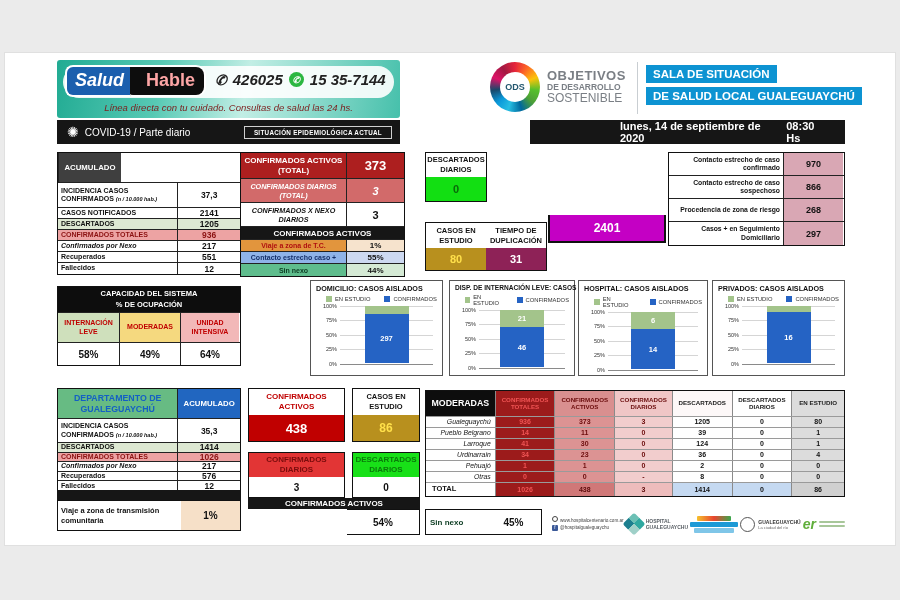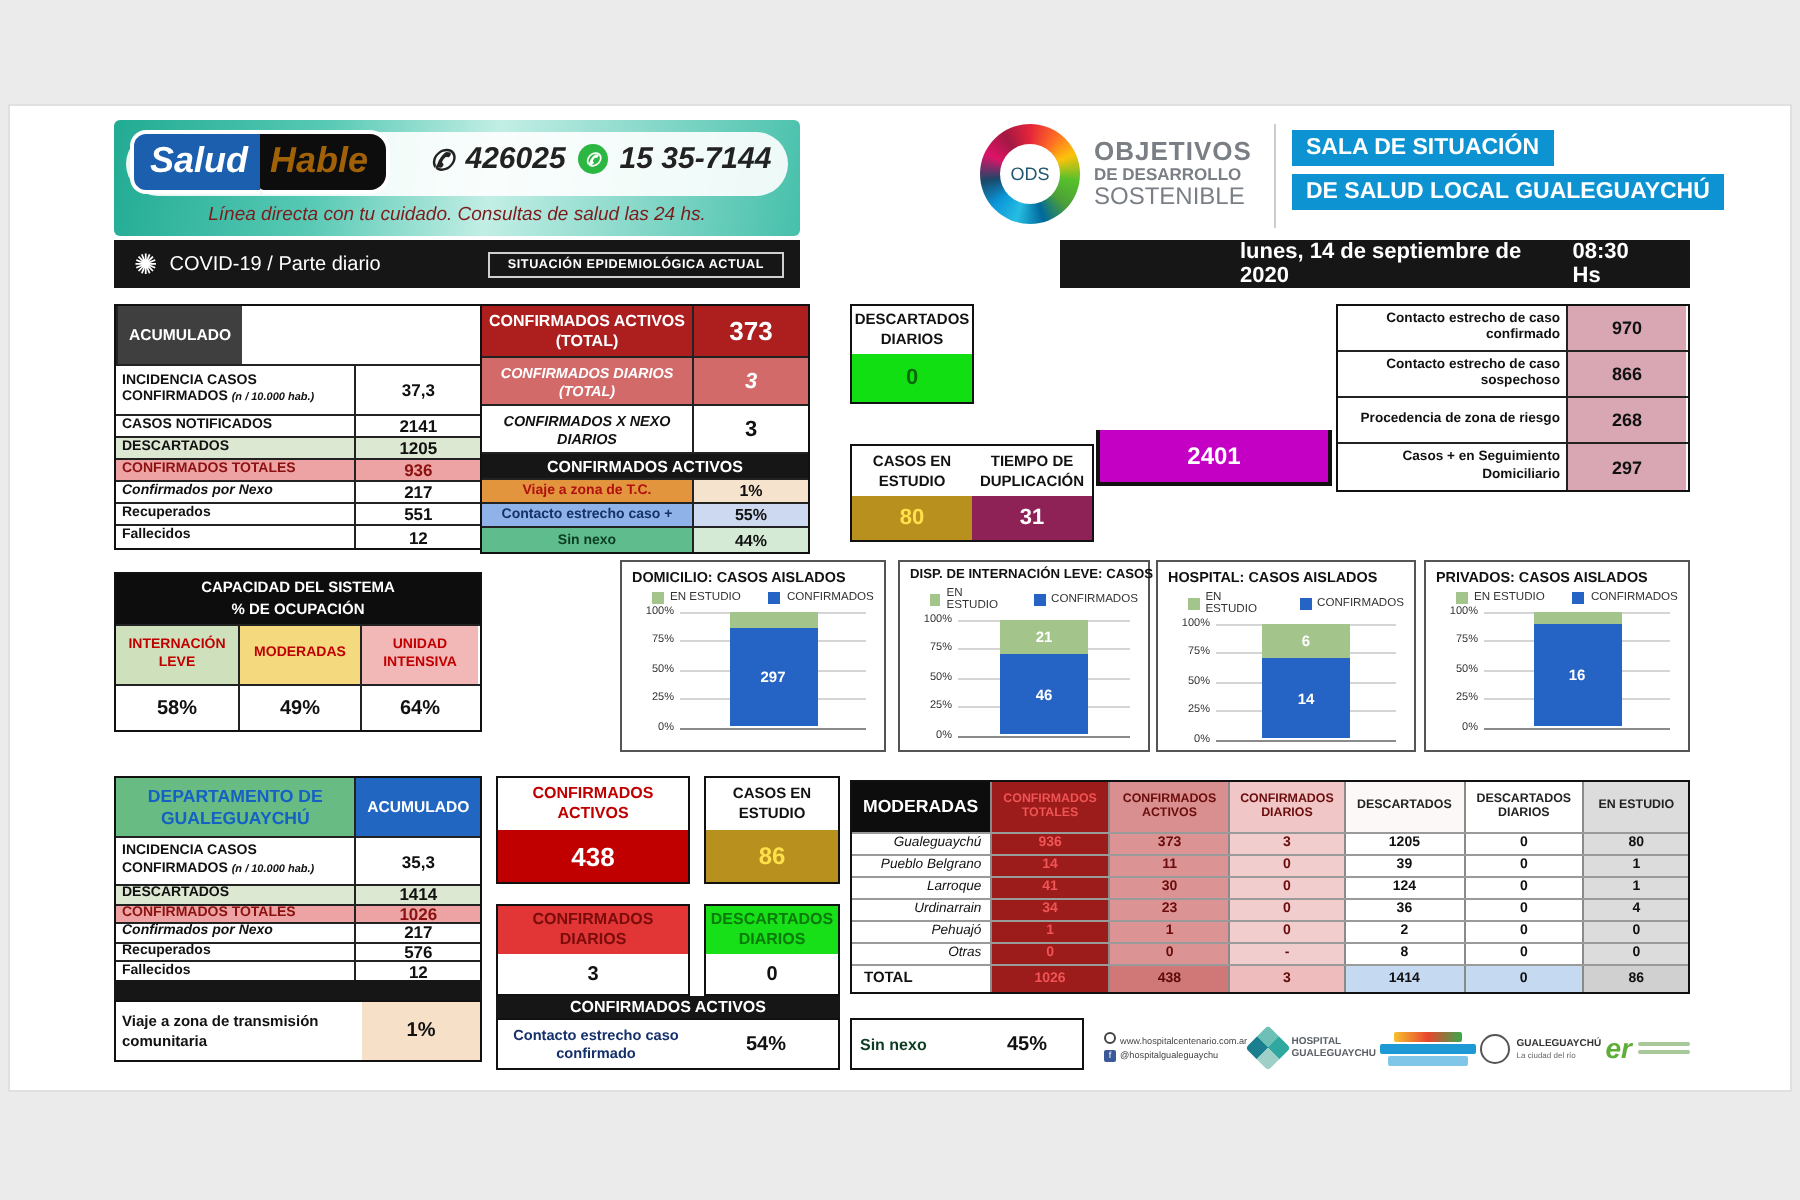--- a/index.html
+++ b/index.html
@@ -7,27 +7,27 @@
   body{background:#ebebeb;font-family:"Liberation Sans",sans-serif;position:relative;overflow:hidden;color:#111}
   .abs{position:absolute}
   #canvas{position:absolute;inset:0}
   .panel{background:#fff;border:1px solid #e0e0e0}
 
   
   .banner{background:linear-gradient(100deg,#21ab93 0%,#57c9b4 30%,#c2eee5 55%,#46c0ab 100%);border-radius:3px}
   .banner-pill{position:absolute;left:6px;top:6px;right:6px;height:32px;background:rgba(255,255,255,.9);border-radius:16px}
   .brand{position:absolute;left:8px;top:5px;display:flex;align-items:center}
   .brand-salud{background:#1b5fae;color:#fff;font-style:italic;font-weight:bold;font-size:18px;padding:3px 6px 4px 8px;border-radius:8px 0 0 8px;border:2px solid #fff;border-right:none}
-  .brand-hable{background:#0d0d0d;color:#a16207;font-style:italic;font-weight:bold;font-size:18px;padding:3px 9px 4px 5px;border-radius:0 10px 10px 3px;border:2px solid #fff;border-left:none}
+  .brand-hable{background:#0d0d0d;color:#fca5a5;font-weight:bold;font-size:18px;padding:3px 9px 4px 16px;border-radius:0 10px 10px 3px;border:2px solid #fff;border-left:none}
   .phones{position:absolute;left:158px;top:11px;display:flex;align-items:center;gap:6px;font-style:italic;font-weight:bold;font-size:15px;color:#222}
   .ph-icon{font-size:14px;color:#222}
   .wa-icon{width:15px;height:15px;border-radius:50%;background:#2bb741;color:#fff;font-size:9px;display:inline-flex;align-items:center;justify-content:center}
   .tagline{position:absolute;left:0;right:0;bottom:5px;text-align:center;font-size:9.5px;font-weight:normal;font-style:italic;color:#7c1d1d}
   .ods-ring{width:50px;height:50px;border-radius:50%;background:conic-gradient(#e5243b,#fd6925,#fcc30b,#56c02b,#4c9f38,#00689d,#26bde2,#0a97d9,#19486a,#dd1367,#a21942,#e5243b);display:flex;align-items:center;justify-content:center}
-  .ods-center{width:30px;height:30px;border-radius:50%;background:#fff;display:flex;align-items:center;justify-content:center;font-size:9px;font-weight:normal;color:#23576f}
+  .ods-center{width:30px;height:30px;border-radius:50%;background:#fff;display:flex;align-items:center;justify-content:center;font-size:9px;font-weight:bold;color:#23576f}
   .ods-text{line-height:1.05;color:#7a7f85}
   .ods-l1{font-size:13px;font-weight:bold;letter-spacing:.5px}
   .ods-l2{font-size:8.5px;font-weight:bold}
   .ods-l3{font-size:12px;font-weight:normal}
   .vline{width:1px;background:#c9ced2}
   .sala-line{display:inline-block;background:#0d93d2;color:#fff;font-weight:bold;font-size:11.5px;padding:3px 7px;margin-bottom:3px;white-space:nowrap}
   .blackbar{background:#161616;color:#fff;display:flex;align-items:center}
   .virus{color:#fff;font-size:14px;margin:0 6px 0 10px}
   .covid-label{font-size:10px}
   .sit-btn{margin-left:auto;margin-right:8px;border:1px solid #cfcfcf;padding:2px 9px;font-size:6.3px;letter-spacing:.3px;font-weight:bold}
@@ -468,21 +468,20 @@
   <div class="abs box val-red" style="left:248px;top:415px;width:97px;height:27px;border-top:none">438</div>
   <div class="abs box hdr2" style="left:352px;top:388px;width:68px;height:28px">CASOS EN ESTUDIO</div>
   <div class="abs box val-gold" style="left:352px;top:415px;width:68px;height:27px;border-top:none;font-size:12px">86</div>
 
   <div class="abs box hdr-red-bg" style="left:248px;top:452px;width:97px;height:26px">CONFIRMADOS DIARIOS</div>
   <div class="abs box plainval" style="left:248px;top:477px;width:97px;height:21px;border-top:none">3</div>
   <div class="abs box hdr-grn-bg" style="left:352px;top:452px;width:68px;height:26px">DESCARTADOS DIARIOS</div>
   <div class="abs box plainval" style="left:352px;top:477px;width:68px;height:21px;border-top:none">0</div>
 
   <div class="abs bb-black" style="left:248px;top:498px;width:172px;height:11px">CONFIRMADOS ACTIVOS</div>
-  <div class="abs box cf-blue" style="left:248px;top:509px;width:100px;height:26px;font-size:7.3px;line-height:1.3">Contacto estrecho caso confirmado</div>
   <div class="abs box cf-blue-v" style="left:347px;top:509px;width:73px;height:26px;border-left:none;font-size:10px;color:#111">54%</div>
   <div class="abs box cf-grn" style="left:425px;top:509px;width:62px;height:26px;font-size:8px;justify-content:flex-start;padding-left:4px">Sin nexo</div>
   <div class="abs box cf-grn-v" style="left:486px;top:509px;width:56px;height:26px;border-left:none;font-size:10px;color:#111">45%</div>
 
   <div class="abs loc-tbl" style="left:425px;top:390px;width:420px">
     <div class="lrow" style="height:26px">
       <div class="lc w0 lh0">MODERADAS</div>
       <div class="lc w1 lh lh1">CONFIRMADOS TOTALES</div>
       <div class="lc w2 lh lh2">CONFIRMADOS ACTIVOS</div>
       <div class="lc w3 lh lh3">CONFIRMADOS DIARIOS</div>

